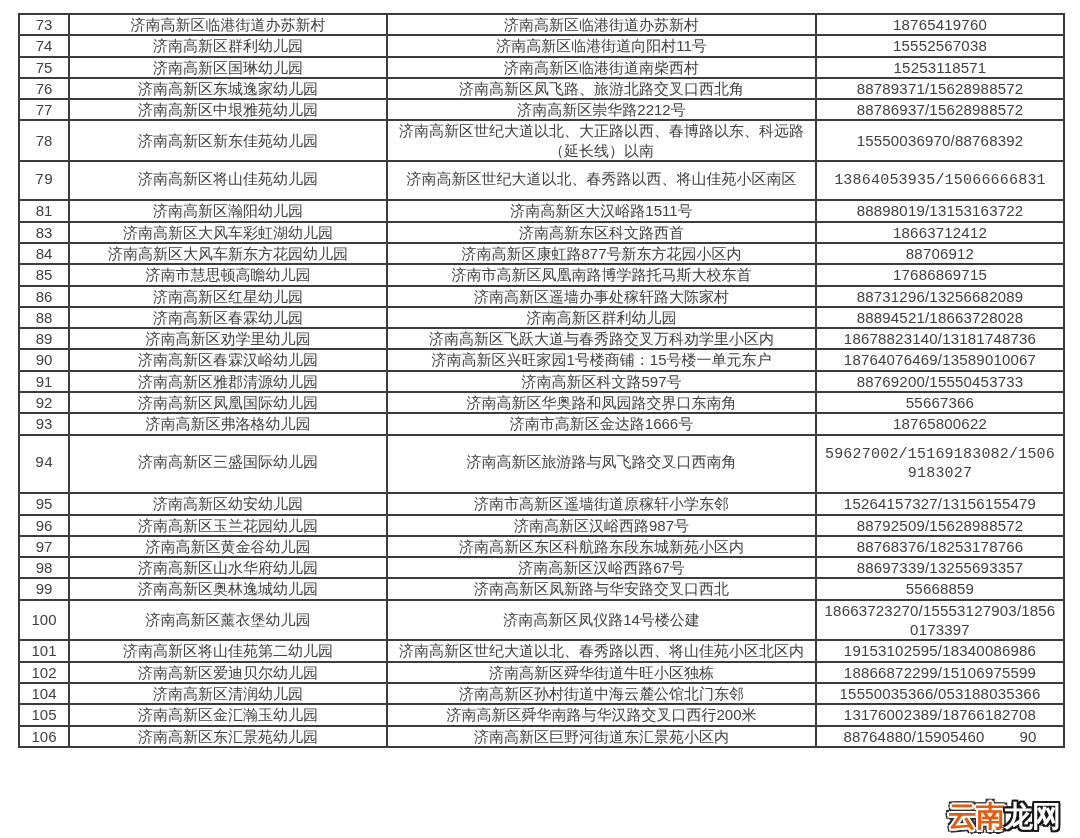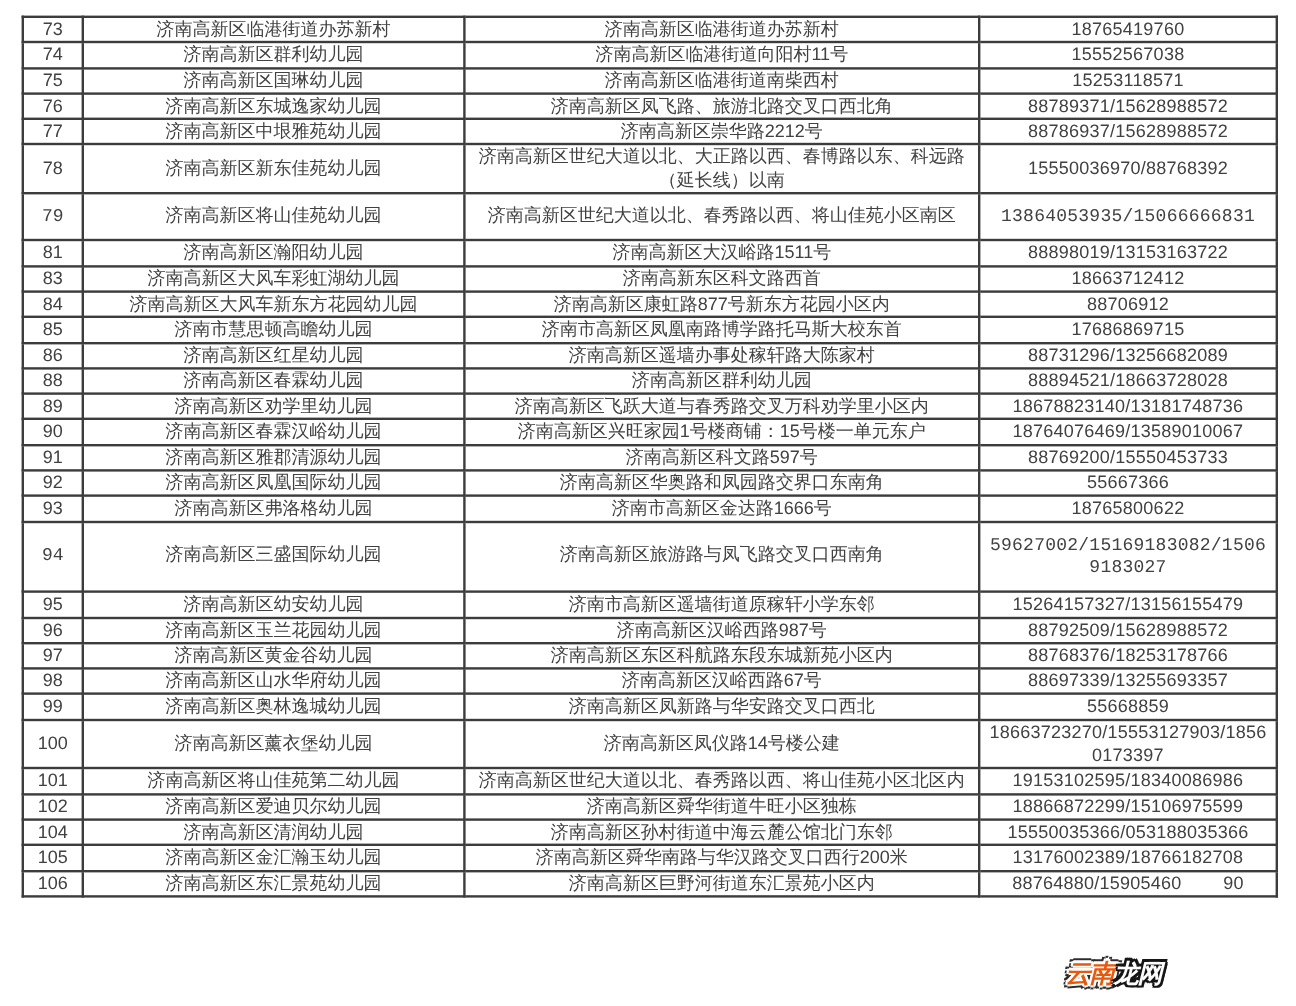--- a/index.html
+++ b/index.html
@@ -25,28 +25,27 @@
     line-height:19.3px;
     padding:0 4px;
     word-break:break-all;
     overflow:hidden;
   }
   td.c-no{font-size:14.5px;}
   td.c-phone{font-size:13px;letter-spacing:0.2px;}
   tr.tall td{padding-top:9px;padding-bottom:9px;font-family:Liberation Mono, monospace;}
   .watermark{
     position:absolute;
-    left:888px;top:797px;
-    font-size:21px;
+    left:948px;top:797px;
+    font-size:29px;
     font-weight:bold;
     letter-spacing:-1px;
     white-space:nowrap;
     font-family:"DejaVu Sans","Liberation Sans",sans-serif;
     pointer-events:none;
-    font-style:italic;
   }
   .wm-primary{
     color:#e8590c;
     text-shadow:
       2px 0 0 #fff,-2px 0 0 #fff,0 2px 0 #fff,0 -2px 0 #fff,
       1.5px 1.5px 0 #fff,-1.5px 1.5px 0 #fff,1.5px -1.5px 0 #fff,-1.5px -1.5px 0 #fff,
       3.5px 0 0 #2d2d2d,-3.5px 0 0 #2d2d2d,0 3.5px 0 #2d2d2d,0 -3.5px 0 #2d2d2d,
       3px 3px 0 #2d2d2d,-3px 3px 0 #2d2d2d,3px -3px 0 #2d2d2d,-3px -3px 0 #2d2d2d;
   }
   .wm-secondary{

